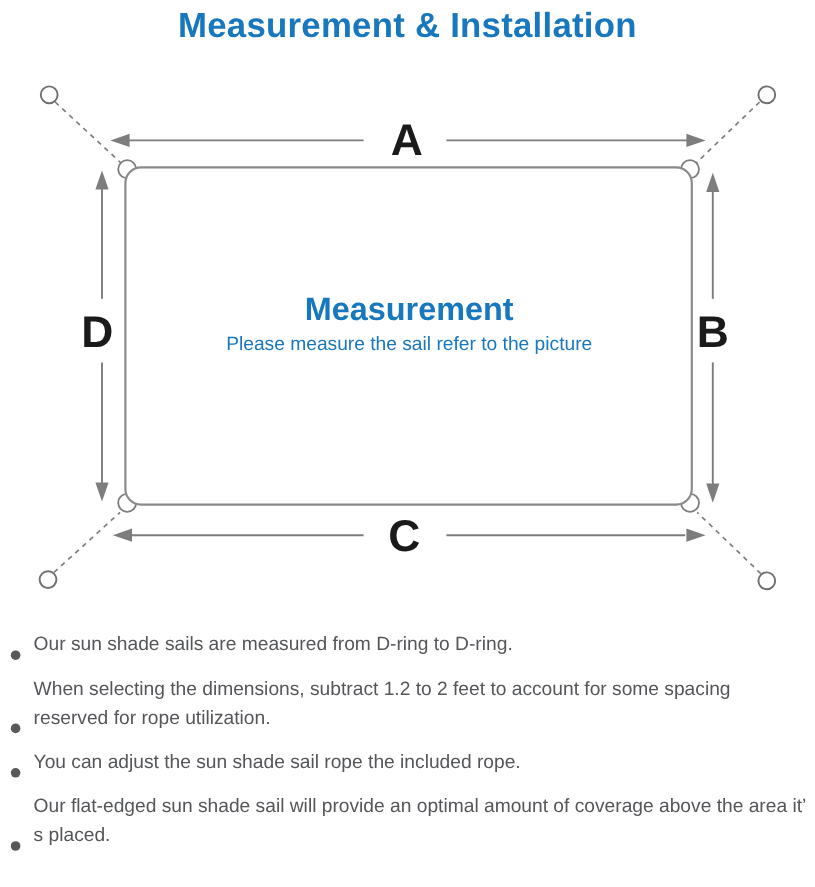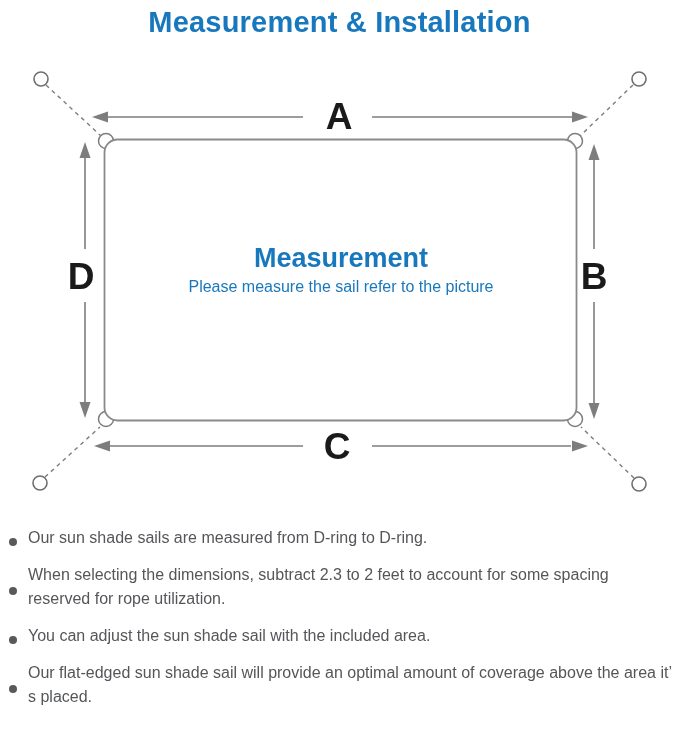--- a/index.html
+++ b/index.html
@@ -24,21 +24,21 @@
     font-size:27px;font-weight:bold;fill:#1878bd;
   }
   .center-sub{
     font-family:"Liberation Sans", sans-serif;
     font-size:16px;fill:#1878bd;
   }
   .notes{
     position:absolute;top:526px;left:9px;right:5px;
   }
   .note-item{
-    display:flex;align-items:center;gap:11px;
+    display:flex;align-items:flex-end;gap:11px;
     margin-bottom:13px;
   }
   .note-dot{
     width:8px;height:8px;border-radius:50%;
     background:#58595b;flex:0 0 8px;margin-top:8px;
   }
   .note-text{
     font-size:16px;line-height:24px;color:#545659;
   }
 </style>
@@ -102,23 +102,23 @@
   <text class="center-sub" x="341" y="292" text-anchor="middle">Please measure the sail refer to the picture</text>
 </svg>
 
 <div class="notes">
   <div class="note-item">
     <span class="note-dot"></span>
     <span class="note-text">Our sun shade sails are measured from D-ring to D-ring.</span>
   </div>
   <div class="note-item">
     <span class="note-dot"></span>
-    <span class="note-text">When selecting the dimensions, subtract 2.3 to 2 feet to account for some spacing reserved for rope utilization.</span>
+    <span class="note-text">When selecting the dimensions, subtract 1.2 to 2 feet to account for some spacing reserved for rope utilization.</span>
   </div>
   <div class="note-item">
     <span class="note-dot"></span>
-    <span class="note-text">You can adjust the sun shade sail with the included area.</span>
+    <span class="note-text">You can adjust the sun shade sail rope the included rope.</span>
   </div>
   <div class="note-item">
     <span class="note-dot"></span>
     <span class="note-text">Our flat-edged sun shade sail will provide an optimal amount of coverage above the area it’ s placed.</span>
   </div>
 </div>
 
 </body></html>

